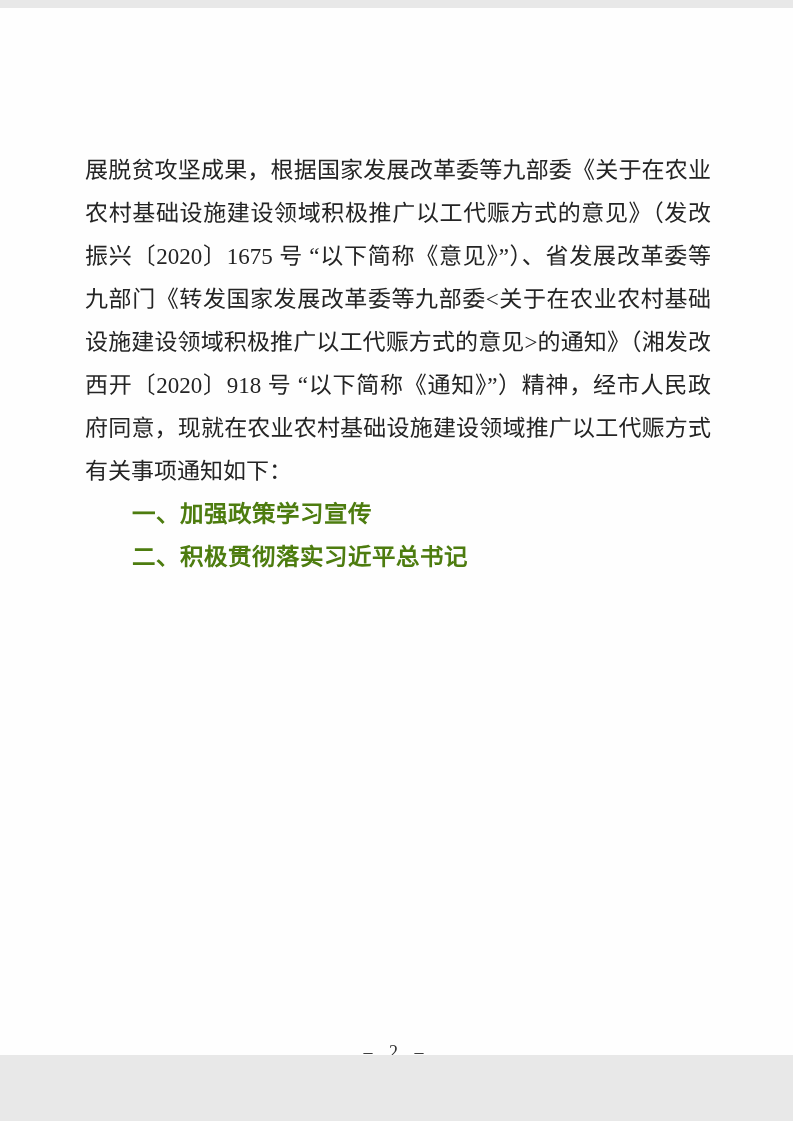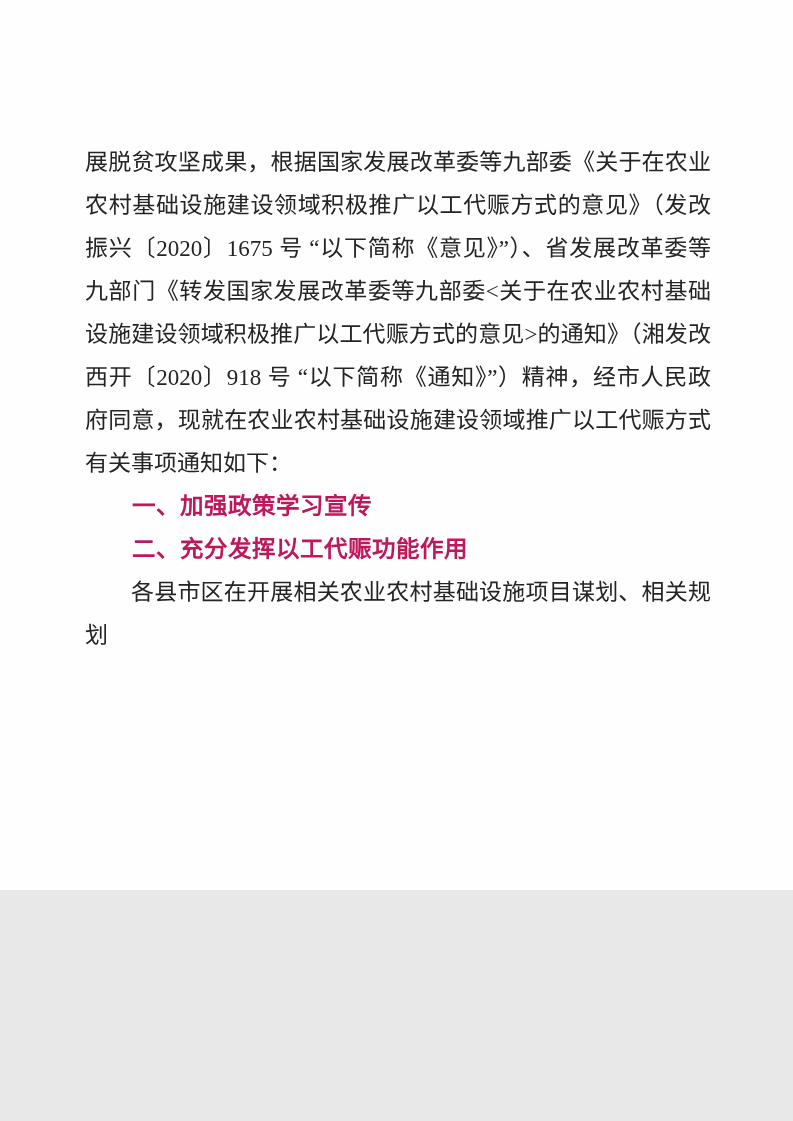--- a/index.html
+++ b/index.html
@@ -3,22 +3,22 @@
 <meta charset="utf-8">
 <style>
   html, body {
     margin: 0;
     padding: 0;
     background: #e8e8e8;
   }
   .page {
     position: relative;
     width: 793px;
-    height: 890px;
-    margin: 0 auto;
+    height: 1047px;
+    margin: 8px auto;
     background: #fefefe;
     overflow: hidden;
     color: #222222;
   }
   .doc-text {
     position: absolute;
     left: 85px;
     top: 141px;
     width: 626px;
     font-family: "Liberation Serif", "DejaVu Serif", serif;
@@ -38,21 +38,21 @@
     text-indent: 2em;
   }
   .heading {
     margin: 0;
     padding: 0;
     text-indent: 2em;
     font-family: "Liberation Sans", "DejaVu Sans", sans-serif;
     font-weight: bold;
     font-size: 23.5px;
     line-height: 43px;
-    color: #be185d;
+    color: #4d7c0f;
     letter-spacing: 0.5px;
   }
   .page-footer {
     position: absolute;
     left: 0;
     top: 1034px;
     width: 100%;
     text-align: center;
     font-family: "Liberation Serif", "DejaVu Serif", serif;
     font-size: 18px;
@@ -60,17 +60,16 @@
     color: #333333;
   }
 </style>
 </head>
 <body>
 
 <div class="page">
   <div class="doc-text">
     <p class="para">展脱贫攻坚成果，根据国家发展改革委等九部委《关于在农业农村基础设施建设领域积极推广以工代赈方式的意见》（发改振兴〔2020〕1675 号 “以下简称《意见》”）、省发展改革委等九部门《转发国家发展改革委等九部委&lt;关于在农业农村基础设施建设领域积极推广以工代赈方式的意见&gt;的通知》（湘发改西开〔2020〕918 号 “以下简称《通知》”）精神，经市人民政府同意，现就在农业农村基础设施建设领域推广以工代赈方式有关事项通知如下：</p>
     <p class="heading">一、加强政策学习宣传</p>
-    <p class="heading">二、充分发挥以工代赈功能作用</p>
-    <p class="para indent">各县市区在开展相关农业农村基础设施项目谋划、相关规划</p>
+    <p class="heading">二、积极贯彻落实习近平总书记</p>
   </div>
   <div class="page-footer">– 2 –</div>
 </div>
 
 </body></html>

